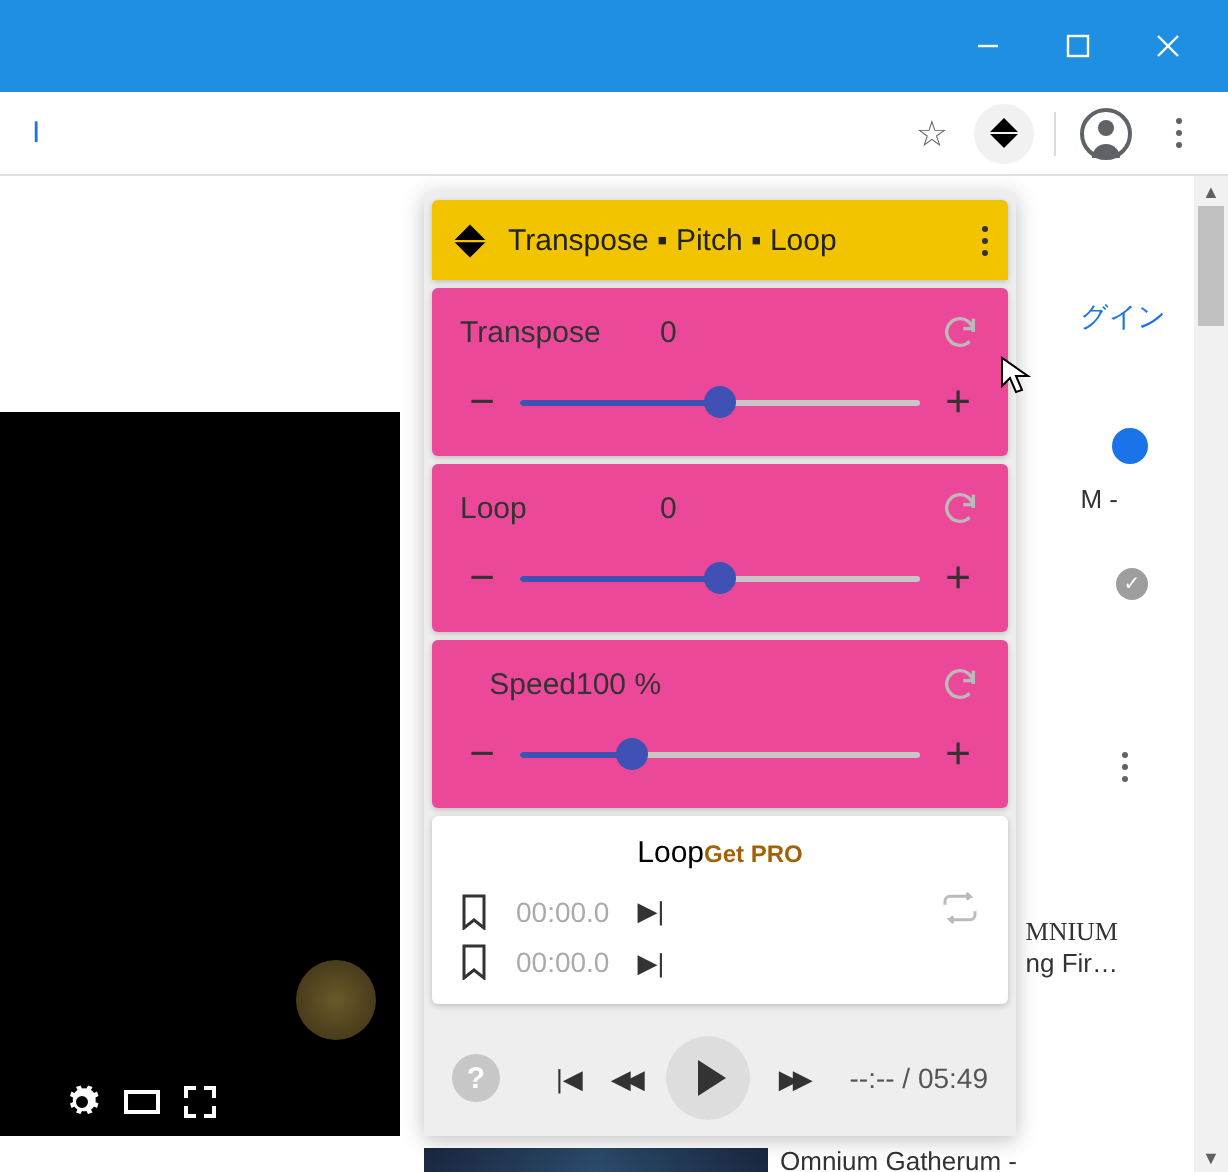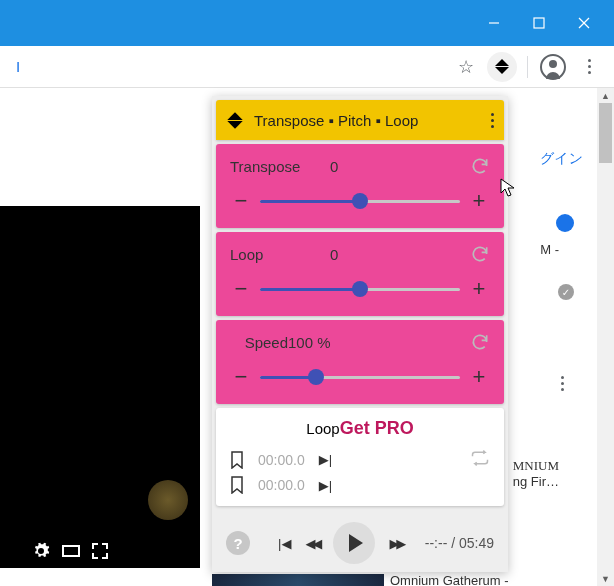--- a/index.html
+++ b/index.html
@@ -62,21 +62,21 @@
   .reset{width:20px;height:20px;cursor:pointer;}
   .reset svg{stroke:#bbb;fill:none;stroke-width:2;}
   .slider-row{display:flex;align-items:center;margin-top:14px;gap:8px;}
   .pm{width:22px;font-size:22px;color:#333;text-align:center;cursor:pointer;line-height:1;}
   .track{flex:1;height:3px;background:#c7c7c7;position:relative;border-radius:2px;}
   .fill{position:absolute;height:3px;background:#3f51b5;border-radius:2px;}
   .thumb{position:absolute;width:16px;height:16px;background:#3f51b5;border-radius:50%;top:-6.5px;transform:translateX(-50%);}
 
   .loop-card{background:#fff;margin:4px;border-radius:3px;box-shadow:0 1px 3px rgba(0,0,0,0.2);padding:10px 14px 12px;}
   .loop-head{display:flex;justify-content:center;align-items:center;font-size:15px;}
-  .pro{color:#be185d;font-weight:bold;cursor:pointer;font-size:18px;}
+  .pro{color:#a16207;font-weight:bold;cursor:pointer;font-size:12px;}
   .loop-row{display:flex;align-items:center;gap:14px;margin-top:10px;color:#aaa;font-size:14px;}
   .bm{width:14px;height:18px;}
   .bm svg{stroke:#333;fill:none;stroke-width:1.5;}
   .skip{color:#333;font-size:13px;}
   .repeat{margin-left:auto;}
   .repeat svg{stroke:#bbb;fill:none;stroke-width:1.8;}
 
   .player{padding:12px 14px 8px;display:flex;align-items:center;gap:16px;}
   .help{width:24px;height:24px;border-radius:50%;background:#c7c7c7;color:#fff;display:flex;align-items:center;justify-content:center;font-size:15px;font-weight:bold;cursor:pointer;}
   .pctrl{display:flex;align-items:center;gap:14px;margin-left:12px;}

